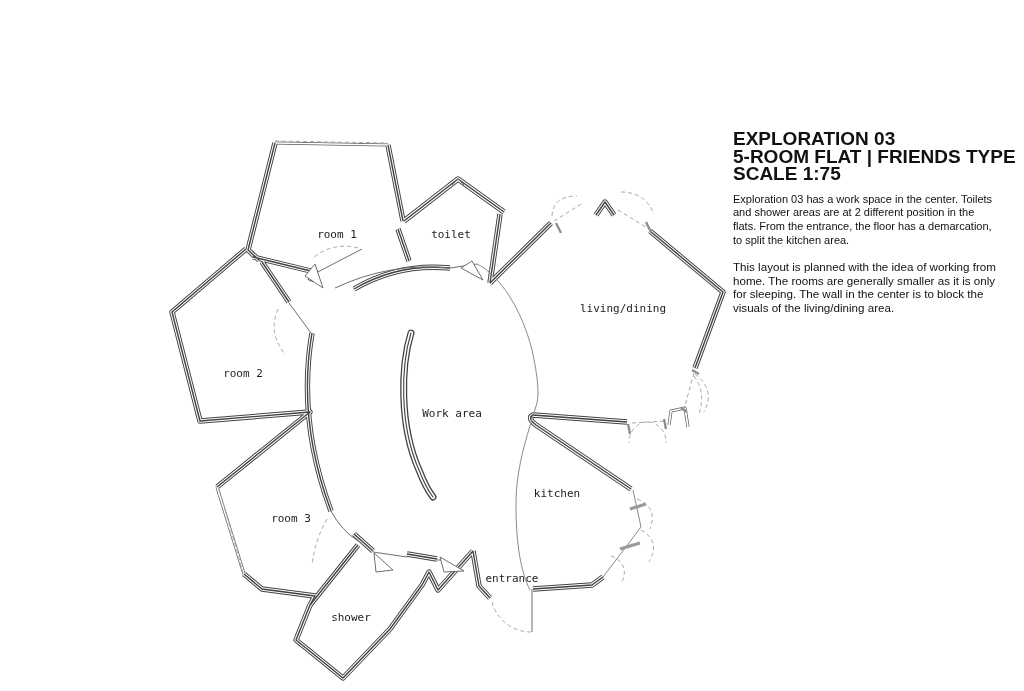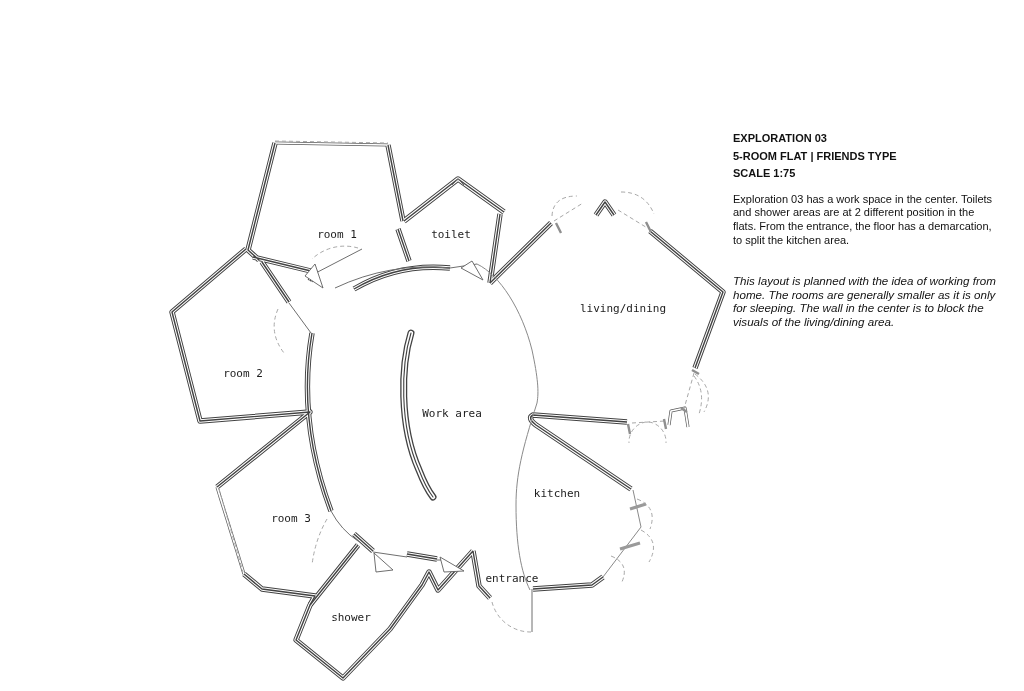--- a/index.html
+++ b/index.html
@@ -24,24 +24,24 @@
   .thin2{stroke:#8a8a8a;stroke-width:1;fill:none;}
   .dash{stroke:#a8a8a8;stroke-width:1;fill:none;stroke-dasharray:4 3;}
   .jamb{stroke:#8f8f8f;stroke-width:2.4;fill:none;}
   .rung{stroke:#9a9a9a;stroke-width:3.2;fill:none;}
   .tri{fill:#ffffff;stroke:#5f5f5f;stroke-width:0.9;}
 
   .room-label{font-family:"DejaVu Sans Mono", monospace;font-size:11px;
               fill:#1c1c1c;text-anchor:middle;}
 
   #info{position:absolute;left:733px;top:130px;width:292px;color:#111;}
-  #info .ttl{font-weight:bold;font-size:11px;line-height:17.6px;
+  #info .ttl{font-weight:bold;font-size:19px;line-height:17.6px;
              white-space:pre-line;letter-spacing:0px;}
   #info .p1{margin-top:10px;font-size:11px;line-height:13.6px;white-space:pre-line;}
-  #info .p2{margin-top:27px;font-size:11.6px;line-height:13.6px;font-style:italic;white-space:pre-line;}
+  #info .p2{margin-top:13px;font-size:11.6px;line-height:13.6px;white-space:pre-line;}
 </style>
 </head>
 <body>
 
 <div id="stage">
 
 <svg width="1024" height="691" viewBox="0 0 1024 691">
 
   <defs>
 

